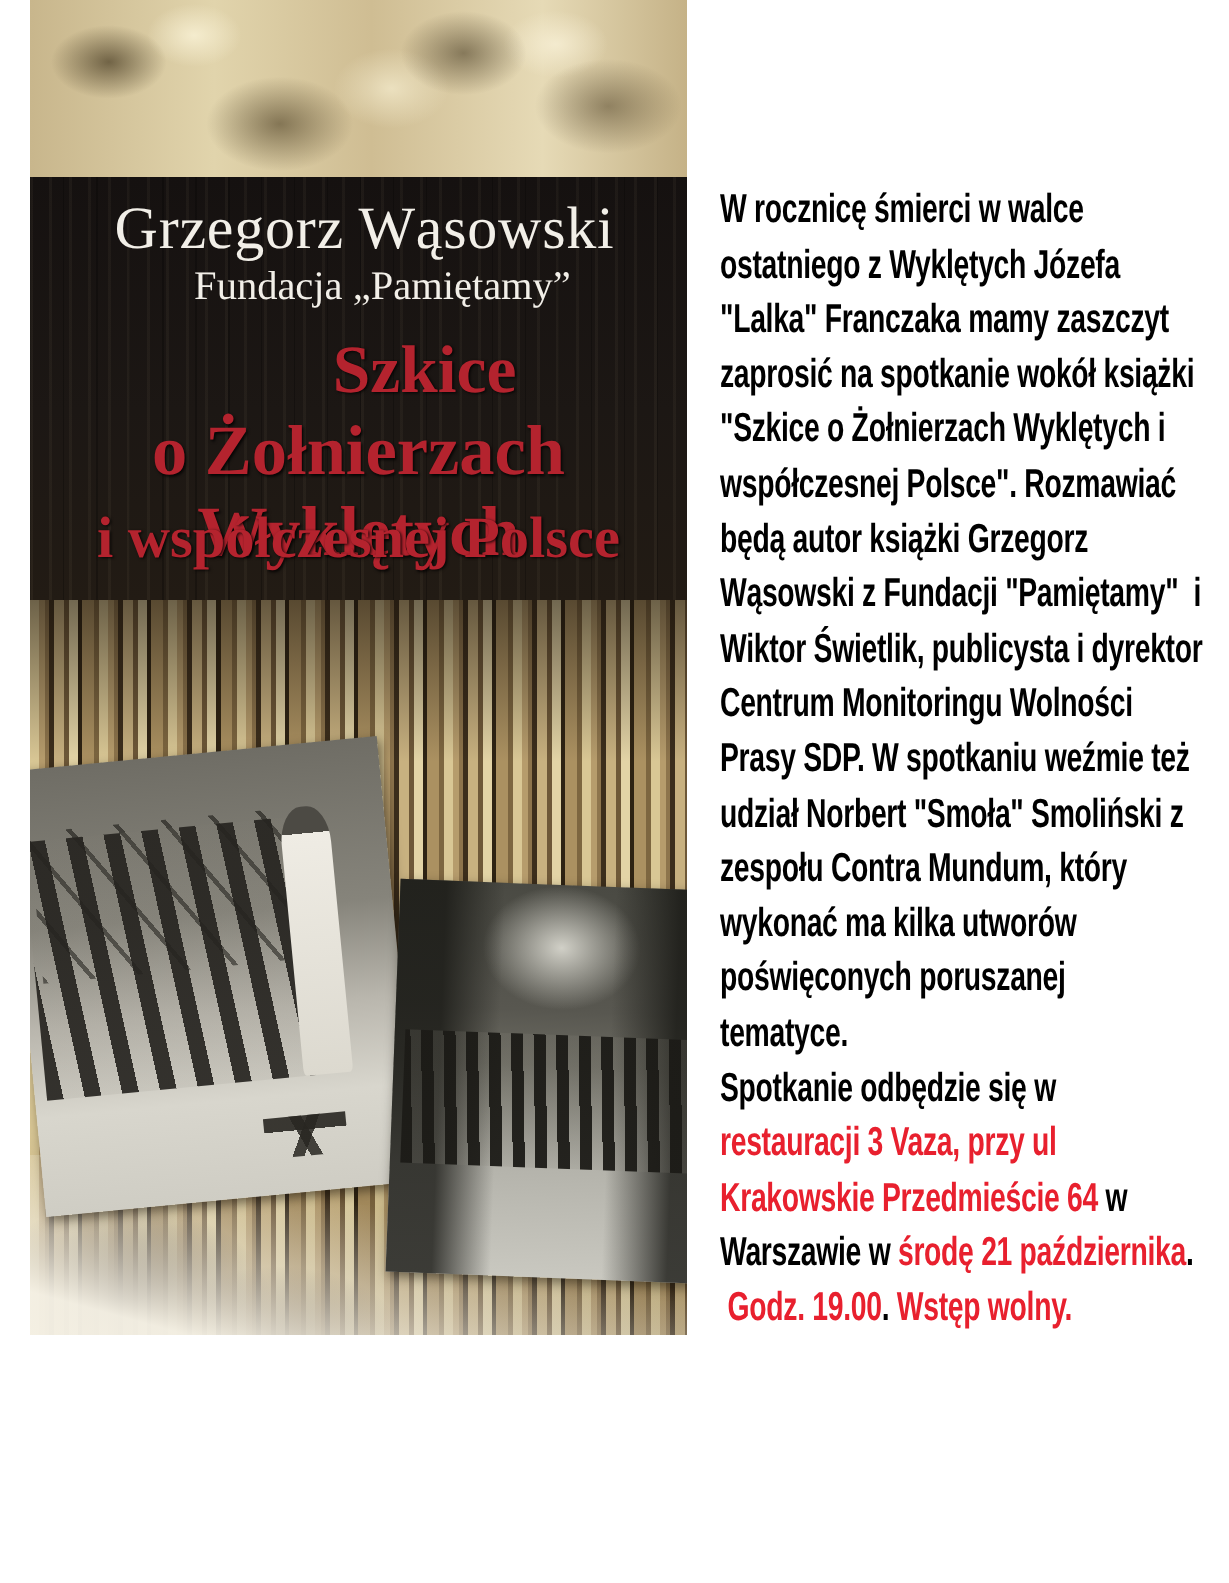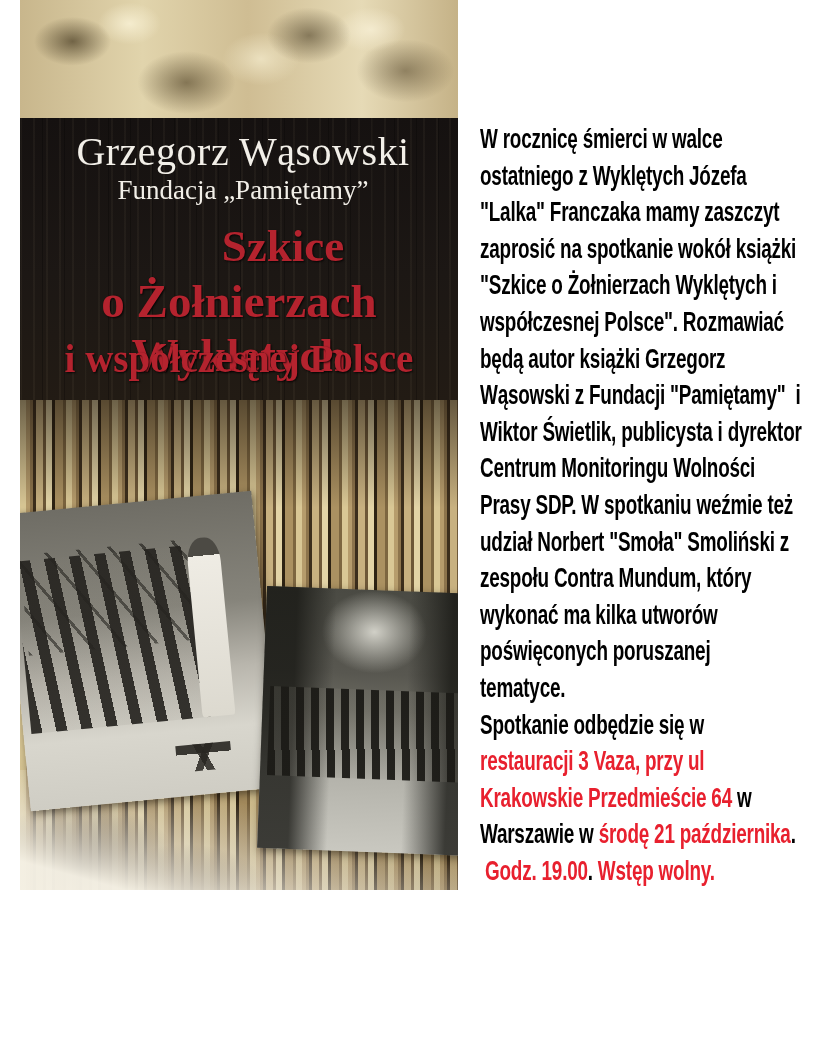--- a/index.html
+++ b/index.html
@@ -49,21 +49,21 @@
   }
   .cover-forest::after{ 
     content:"";position:absolute;left:0;bottom:0;width:438px;height:120px;
     background:linear-gradient(to top right, rgba(250,246,234,.95) 12%, rgba(250,246,234,.45) 38%, rgba(250,246,234,0) 62%);
   }
 
   
   .cover-text{position:absolute;left:0;top:0;width:438px;text-align:center;
     font-family:"Liberation Serif",serif;}
   .cover-author{position:absolute;left:4px;top:128px;width:100%;font-size:40px;letter-spacing:.5px;}
-  .cover-foundation{position:absolute;left:4px;top:175px;width:100%;font-size:27px;}
+  .cover-foundation{position:absolute;left:16px;top:175px;width:100%;font-size:27px;}
   .cover-title1{position:absolute;left:0;top:220px;width:100%;font-size:45px;font-weight:bold;
     text-shadow:1px 1px 2px rgba(0,0,0,.8);margin-left:44px;}
   .cover-title2{position:absolute;left:0;top:274px;width:100%;font-size:47px;font-weight:bold;
     text-shadow:1px 1px 2px rgba(0,0,0,.8);}
   .cover-title3{position:absolute;left:0;top:336px;width:100%;font-size:39px;font-weight:bold;
     text-shadow:1px 1px 2px rgba(0,0,0,.8);}
 
   
   .photo-left{
     position:absolute;left:-4px;top:502px;width:250px;height:298px;

